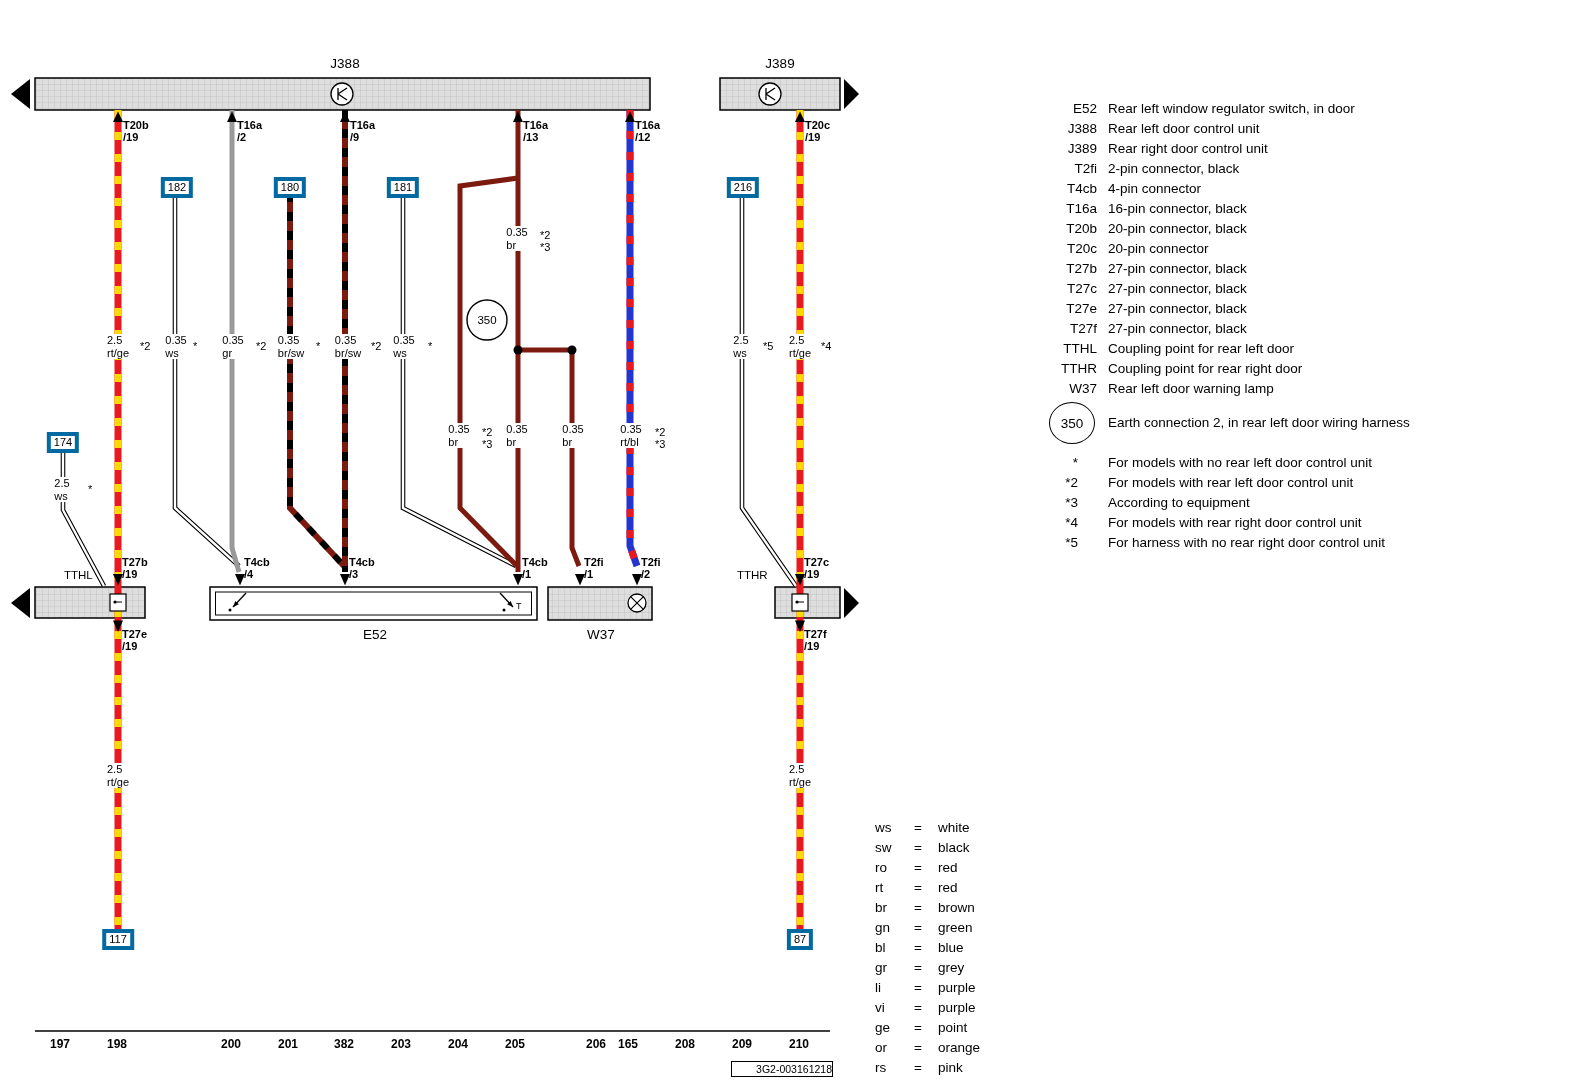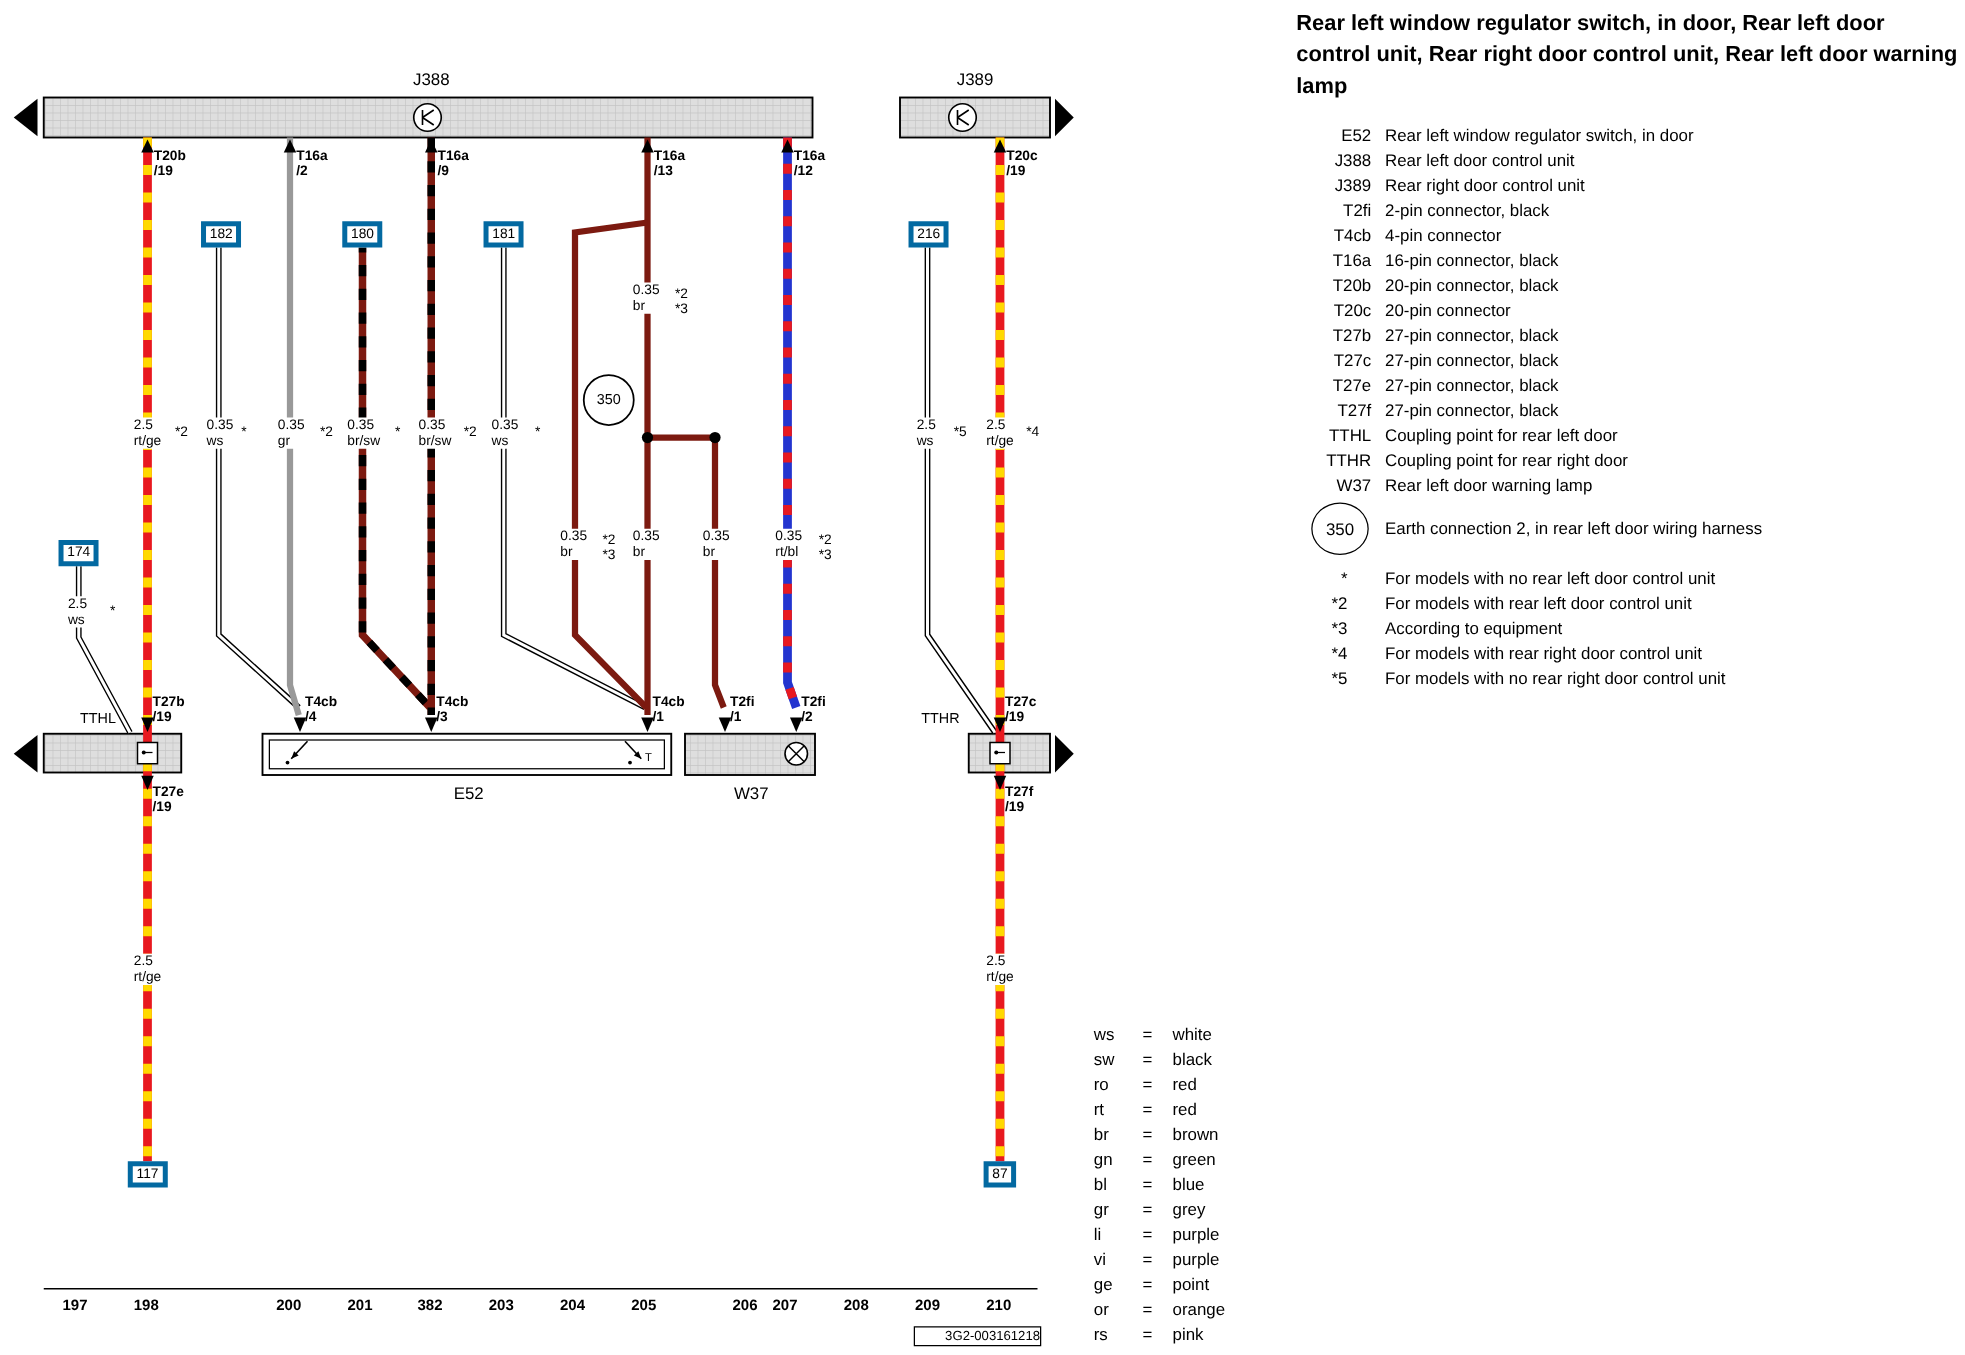--- a/index.html
+++ b/index.html
@@ -355,28 +355,27 @@
   <div class="track" style="left:60px;top:1038px;">197</div>
   <div class="track" style="left:117px;top:1038px;">198</div>
   <div class="track" style="left:174px;top:1096px;">199</div>
   <div class="track" style="left:231px;top:1038px;">200</div>
   <div class="track" style="left:288px;top:1038px;">201</div>
   <div class="track" style="left:344px;top:1038px;">382</div>
   <div class="track" style="left:401px;top:1038px;">203</div>
   <div class="track" style="left:458px;top:1038px;text-align:center;">204</div>
   <div class="track" style="left:515px;top:1038px;">205</div>
   <div class="track" style="left:572px;top:1038px;margin-left:24px;">206</div>
-  <div class="track" style="left:628px;top:1038px;">207</div>
+  <div class="track" style="left:628px;top:1038px;">165</div>
   <div class="track" style="left:685px;top:1038px;">208</div>
   <div class="track" style="left:742px;top:1038px;">209</div>
   <div class="track" style="left:799px;top:1038px;">210</div>
 
   <div class="idbox">3G2-003161218</div>
 
-  <div class="title">Rear left window regulator switch, in door, Rear left door control unit, Rear right door control unit, Rear left door warning lamp</div>
 
   <div class="leglist">
     <div class="legrow">
         <span class="legcode">E52</span>
         <span class="legdesc">Rear left window regulator switch, in door</span>
       </div>
     <div class="legrow">
         <span class="legcode">J388</span>
         <span class="legdesc">Rear left door control unit</span>
       </div>
@@ -451,21 +450,21 @@
     <div class="legrow">
         <span class="fnsym">*3</span>
         <span class="fndesc">According to equipment</span>
       </div>
     <div class="legrow">
         <span class="fnsym">*4</span>
         <span class="fndesc">For models with rear right door control unit</span>
       </div>
     <div class="legrow">
         <span class="fnsym">*5</span>
-        <span class="fndesc">For models with no rear right door control unit</span>
+        <span class="fndesc">For harness with no rear right door control unit</span>
       </div>
   </div>
 
   <div class="colorlist">
     <div class="legrow">
         <span class="colcode">ws</span>
         <span class="coleq">=</span>
         <span class="colname">white</span>
       </div>
     <div class="legrow">

